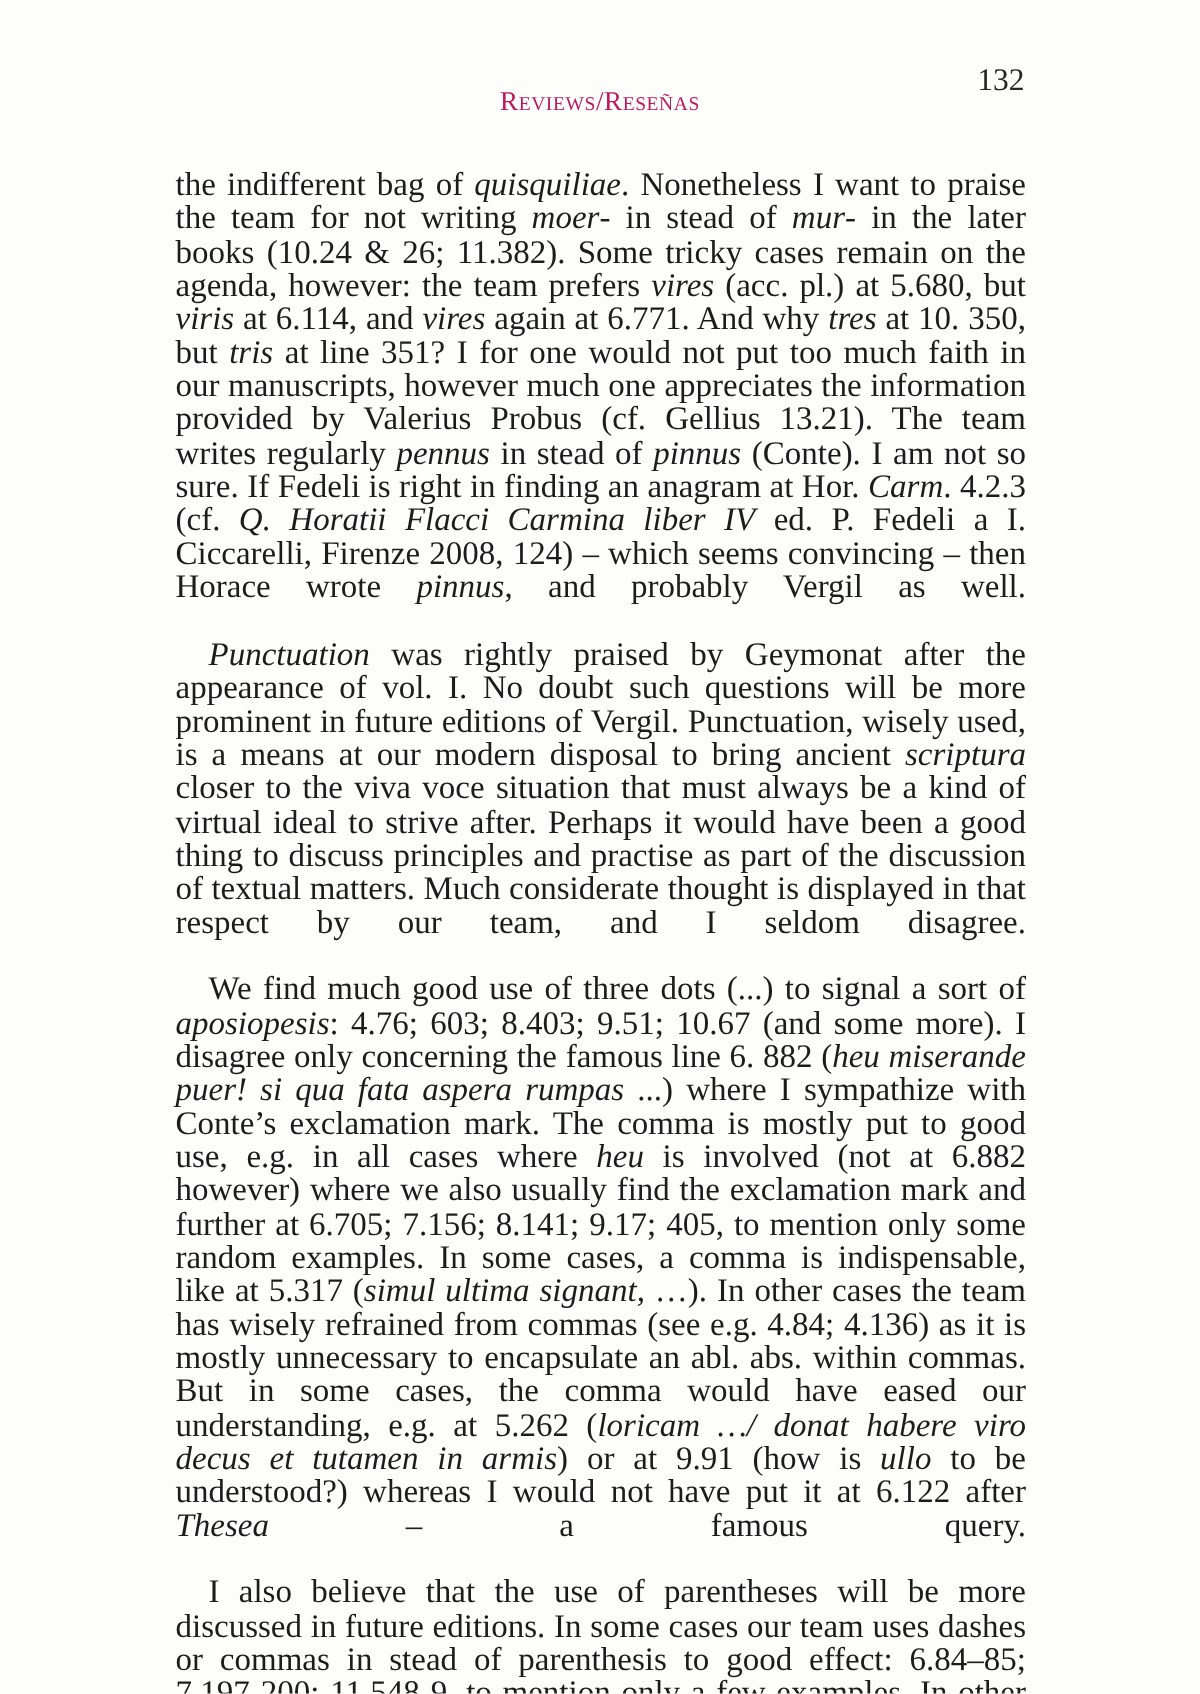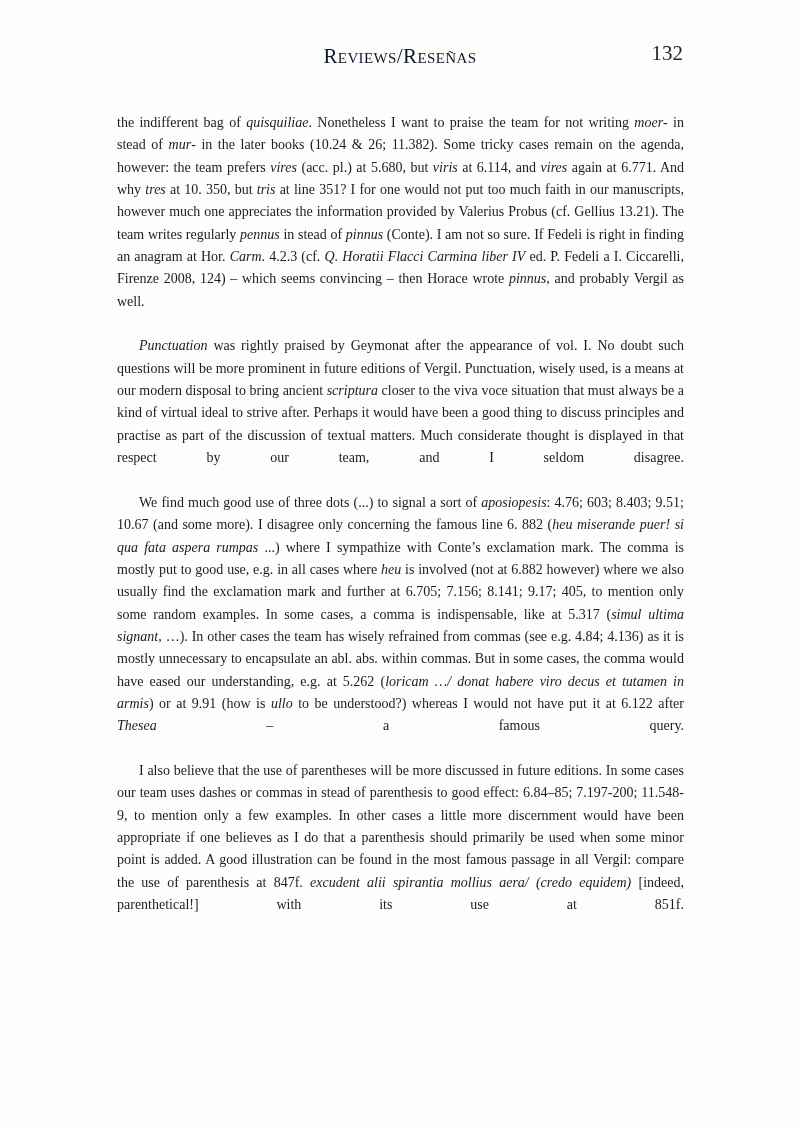--- a/index.html
+++ b/index.html
@@ -30,45 +30,46 @@
     top: 44px;
     left: 117px;
     width: 566px;
     height: 26px;
   }
   .running-head-title {
     position: absolute;
     left: 0;
     width: 566px;
     text-align: center;
-    font-size: 21px;
+    font-size: 18px;
     font-variant: small-caps;
     letter-spacing: 0.4px;
-    color: #0f172a;
+    color: #be185d;
     white-space: nowrap;
+    margin-top: 13px;
   }
   .running-head-folio {
     position: absolute;
     right: 0;
     top: -3px;
     font-size: 21px;
     color: #262626;
   }
 
   
   .textblock {
     position: absolute;
     top: 112px;
     left: 117px;
     width: 567px;
   }
 
   p.para {
     margin: 0;
-    font-size: 14px;
+    font-size: 22px;
     line-height: 22.35px;
     text-align: justify;
     text-justify: inter-word;
     color: #1c1c1c;
     hyphens: none;
     -webkit-hyphens: none;
   }
   p.para.indent {
     text-indent: 22px;
   }

